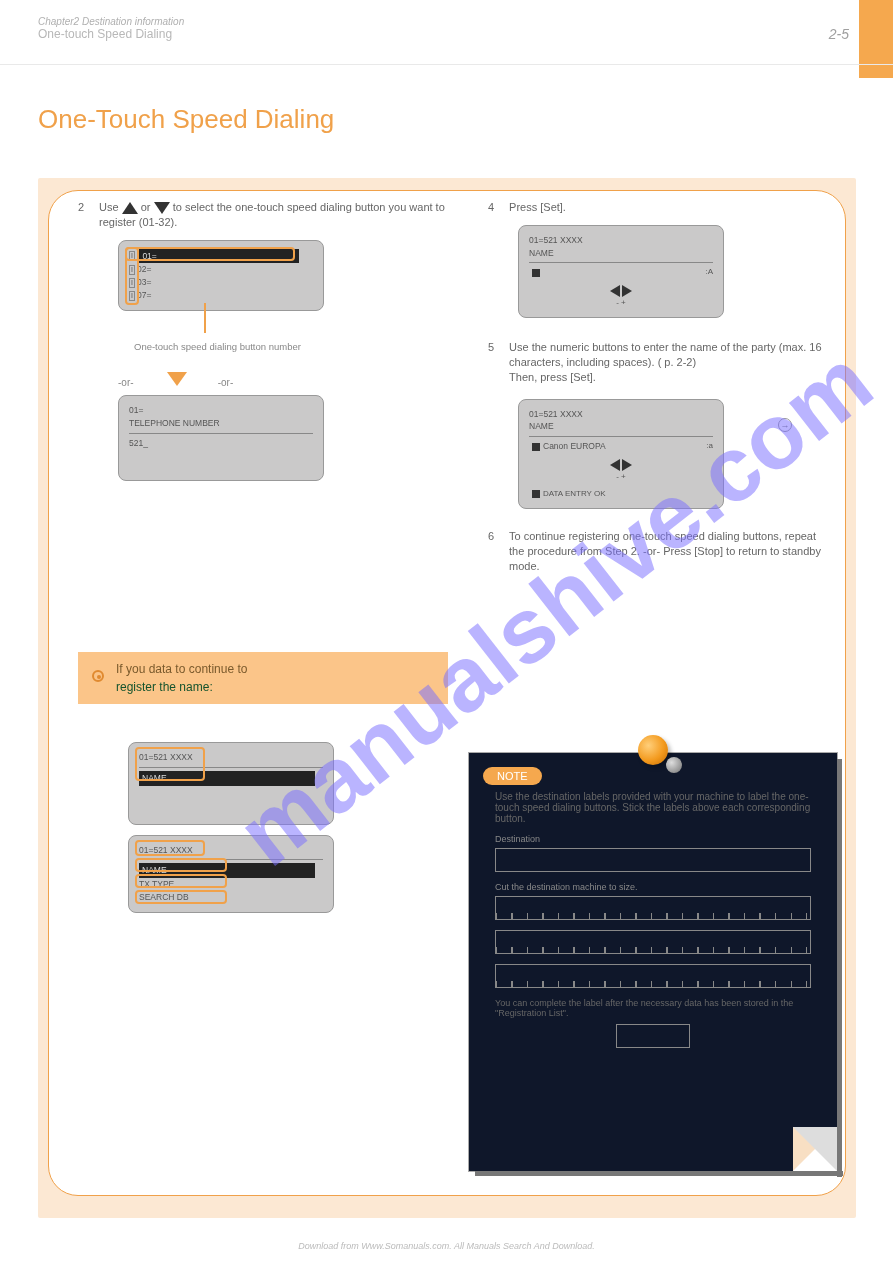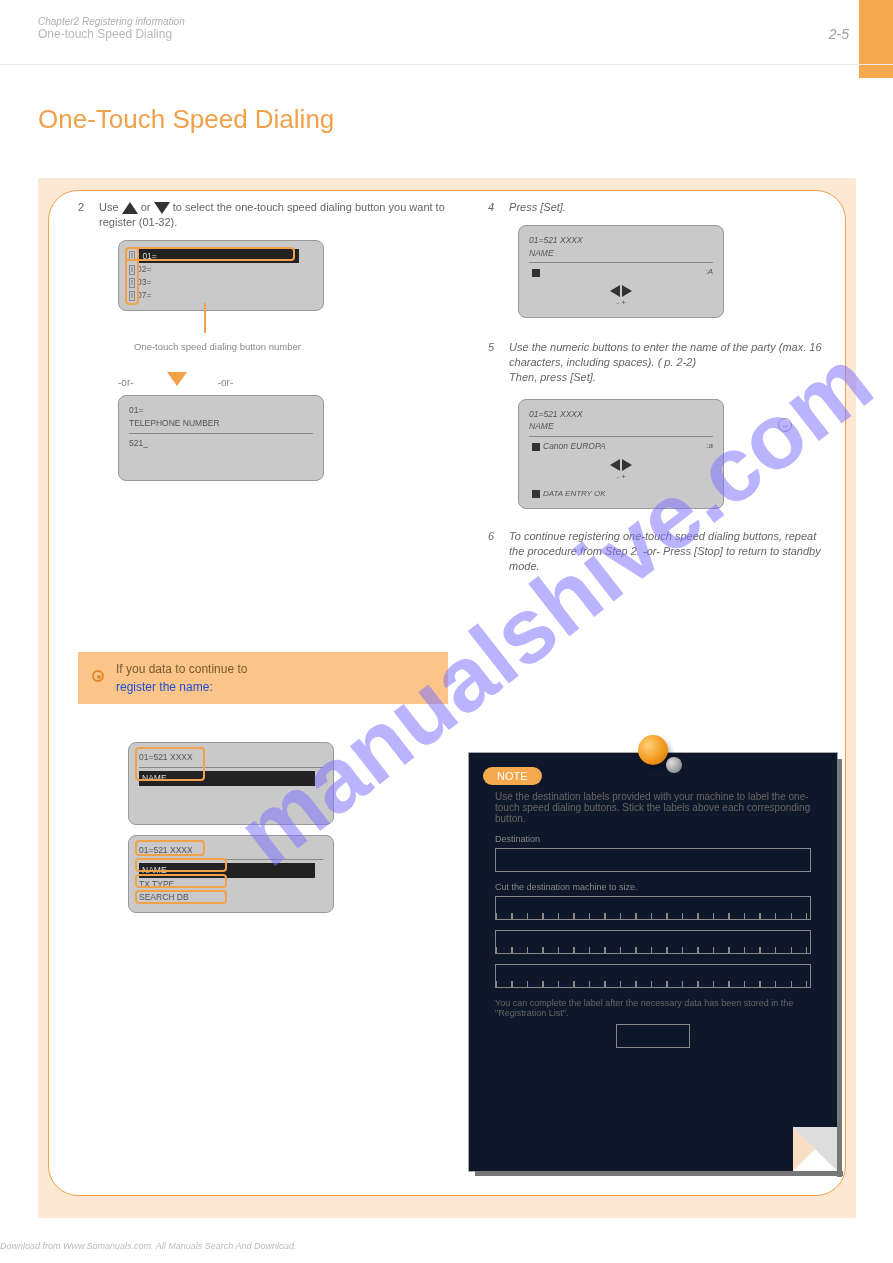--- a/index.html
+++ b/index.html
@@ -8,65 +8,65 @@
   .header { position: absolute; top: 16px; left: 38px; right: 44px; font-size: 10px; color: #b0b0b0; font-style: italic; }
   .header .title { font-size: 12px; font-style: normal; color: #b8b8b8; }
   .header .page { position: absolute; right: 0; top: 10px; font-size: 14px; color: #a0a0a0; }
   .hr-top { position: absolute; top: 64px; left: 0; right: 0; height: 1px; background: #e9e9e9; }
   .chapter { position: absolute; top: 104px; left: 38px; font-size: 26px; color: #f0a14a; }
   .peach-bg { position: absolute; top: 178px; left: 38px; width: 818px; height: 1040px; background: #fce8d3; border-radius: 2px; }
   .panel { position: absolute; top: 190px; left: 48px; width: 798px; height: 1006px; background: #ffffff; border: 1px solid #f0a14a; border-radius: 30px; }
   .content { position: absolute; top: 190px; left: 48px; width: 798px; height: 854px; padding-left: 28px; }
   .col { position: absolute; font-size: 11px; color: #666; line-height: 1.35; }
   .left { left: 30px; width: 370px; }
-  .right { left: 440px; width: 338px; font-style: italic; }
+  .right { left: 440px; width: 338px; }
   .step { margin-bottom: 10px; }
   .step-num { display: inline-block; width: 18px; vertical-align: top; }
   .step-text { display: inline-block; width: calc(100% - 24px); vertical-align: top; }
   .tri-up { display: inline-block; width: 0; height: 0; border-left: 8px solid transparent; border-right: 8px solid transparent; border-bottom: 12px solid #333; vertical-align: middle; }
   .tri-down { display: inline-block; width: 0; height: 0; border-left: 8px solid transparent; border-right: 8px solid transparent; border-top: 12px solid #333; vertical-align: middle; }
   .tri-down-o { display: inline-block; width: 0; height: 0; border-left: 10px solid transparent; border-right: 10px solid transparent; border-top: 14px solid #f0a14a; }
   .tri-l-sm { display: inline-block; width: 0; height: 0; border-top: 6px solid transparent; border-bottom: 6px solid transparent; border-right: 10px solid #333; vertical-align: middle; }
   .tri-r-sm { display: inline-block; width: 0; height: 0; border-top: 6px solid transparent; border-bottom: 6px solid transparent; border-left: 10px solid #333; vertical-align: middle; }
   .lcd { background: #cac9c9; border: 1px solid #999; border-radius: 8px; padding: 8px 10px; font-size: 8.5px; color: #555; line-height: 1.5; position: relative; }
   .lcd-hr { height: 1px; background: #888; margin: 3px 0; }
   .lcd-inv { background: #222; color: #dcdcdc; padding: 1px 3px; display: block; }
   .marker { display: inline-block; width: 6px; border: 1px solid #888; text-align: center; font-size: 7px; line-height: 8px; margin-right: 2px; vertical-align: middle; }
   .orange-box { position: absolute; border: 2px solid #f0a14a; border-radius: 4px; pointer-events: none; }
   .orange-conn { position: absolute; background: #f0a14a; }
   .section-band { position: absolute; left: 30px; top: 462px; width: 370px; height: 52px; background: #fbc589; }
   .section-band .dot { position: absolute; left: 14px; top: 18px; width: 12px; height: 12px; border: 2px solid #e08a30; border-radius: 50%; }
   .section-band .dot::after { content: ''; position: absolute; left: 3px; top: 3px; width: 4px; height: 4px; background: #e08a30; border-radius: 50%; }
   .section-band .lbl { position: absolute; left: 38px; top: 10px; font-size: 12px; color: #7a5a2c; }
-  .section-band .lbl2 { position: absolute; left: 38px; top: 28px; font-size: 12px; color: #1d4ed8; }
+  .section-band .lbl2 { position: absolute; left: 38px; top: 28px; font-size: 12px; color: #14532d; }
   .notecard { position: absolute; left: 420px; top: 562px; width: 370px; height: 420px; background: #0f172a; border: 1px solid #aaa; }
   .notecard .shadow { position: absolute; right: -5px; top: 6px; width: 5px; height: 100%; background: #777; }
   .notecard .shadow2 { position: absolute; bottom: -5px; left: 6px; width: 100%; height: 5px; background: #777; }
   .notecard .fold { position: absolute; right: 0; bottom: 0; width: 0; height: 0; border-left: 44px solid #f8dfc3; border-bottom: 44px solid #fff; }
   .notecard .fold::after { content: ''; position: absolute; right: 0; top: 0; width: 0; height: 0; border-left: 44px solid transparent; border-top: 44px solid #ddd; }
   .pushpin { position: absolute; left: 590px; top: 545px; width: 30px; height: 30px; background: radial-gradient(circle at 35% 35%, #ffcf7a 0%, #f39a1e 55%, #c46b00 100%); border-radius: 50%; z-index: 5; box-shadow: 3px 3px 4px rgba(0,0,0,.25); }
   .pushpin::after { content: ''; position: absolute; right: -14px; top: 22px; width: 16px; height: 16px; background: radial-gradient(circle at 35% 35%, #ddd 0%, #888 80%); border-radius: 50%; }
   .note-badge { display: inline-block; background: #f5a84e; color: #fff; font-size: 11px; padding: 3px 14px; border-radius: 10px; margin: 14px 0 6px 14px; }
   .note-body { padding: 0 26px 16px 26px; font-size: 10px; color: #666; }
   .field-box { border: 1px solid #888; height: 24px; margin: 4px 0 10px 0; display: flex; position: relative; }
   .field-box.ticks::after { content: ''; position: absolute; left: 0; right: 0; bottom: 0; height: 6px; background: repeating-linear-gradient(to right, #888 0 1px, transparent 1px 15.5px); }
   .field-lbl { font-size: 9px; color: #888; }
   .note-foot-box { width: 74px; height: 24px; border: 1px solid #888; margin: 6px auto 0 auto; }
   .cursor-sq { display: inline-block; width: 8px; height: 8px; background: #333; vertical-align: middle; margin: 0 3px; }
   .lr-row { text-align: center; margin-top: 6px; font-size: 8px; color: #666; }
   .copy-left { position: absolute; left: 290px; top: 218px; width: 14px; height: 14px; border: 1px solid #999; border-radius: 50%; font-size: 9px; text-align: center; line-height: 12px; color: #777; }
-  .footer { position: absolute; left: 0; right: 0; bottom: 12px; font-size: 9px; color: #bbb; font-style: italic; }
+  .footer { position: absolute; left: 0; right: 0; bottom: 12px; text-align: center; font-size: 9px; color: #bbb; font-style: italic; }
   .watermark { pointer-events: none; }
 </style>
 </head>
 <body>
 
 <div class="edge-tab"></div>
 <div class="header">
-  <div>Chapter2 Registering information</div>
+  <div>Chapter2 Destination information</div>
   <div class="title">One-touch Speed Dialing</div>
   <div class="page">2-5</div>
 </div>
 <div class="hr-top"></div>
 <div class="chapter">One-Touch Speed Dialing</div>
 
 <div class="peach-bg"></div>
 <div class="panel"></div>
 
 <div class="content">

